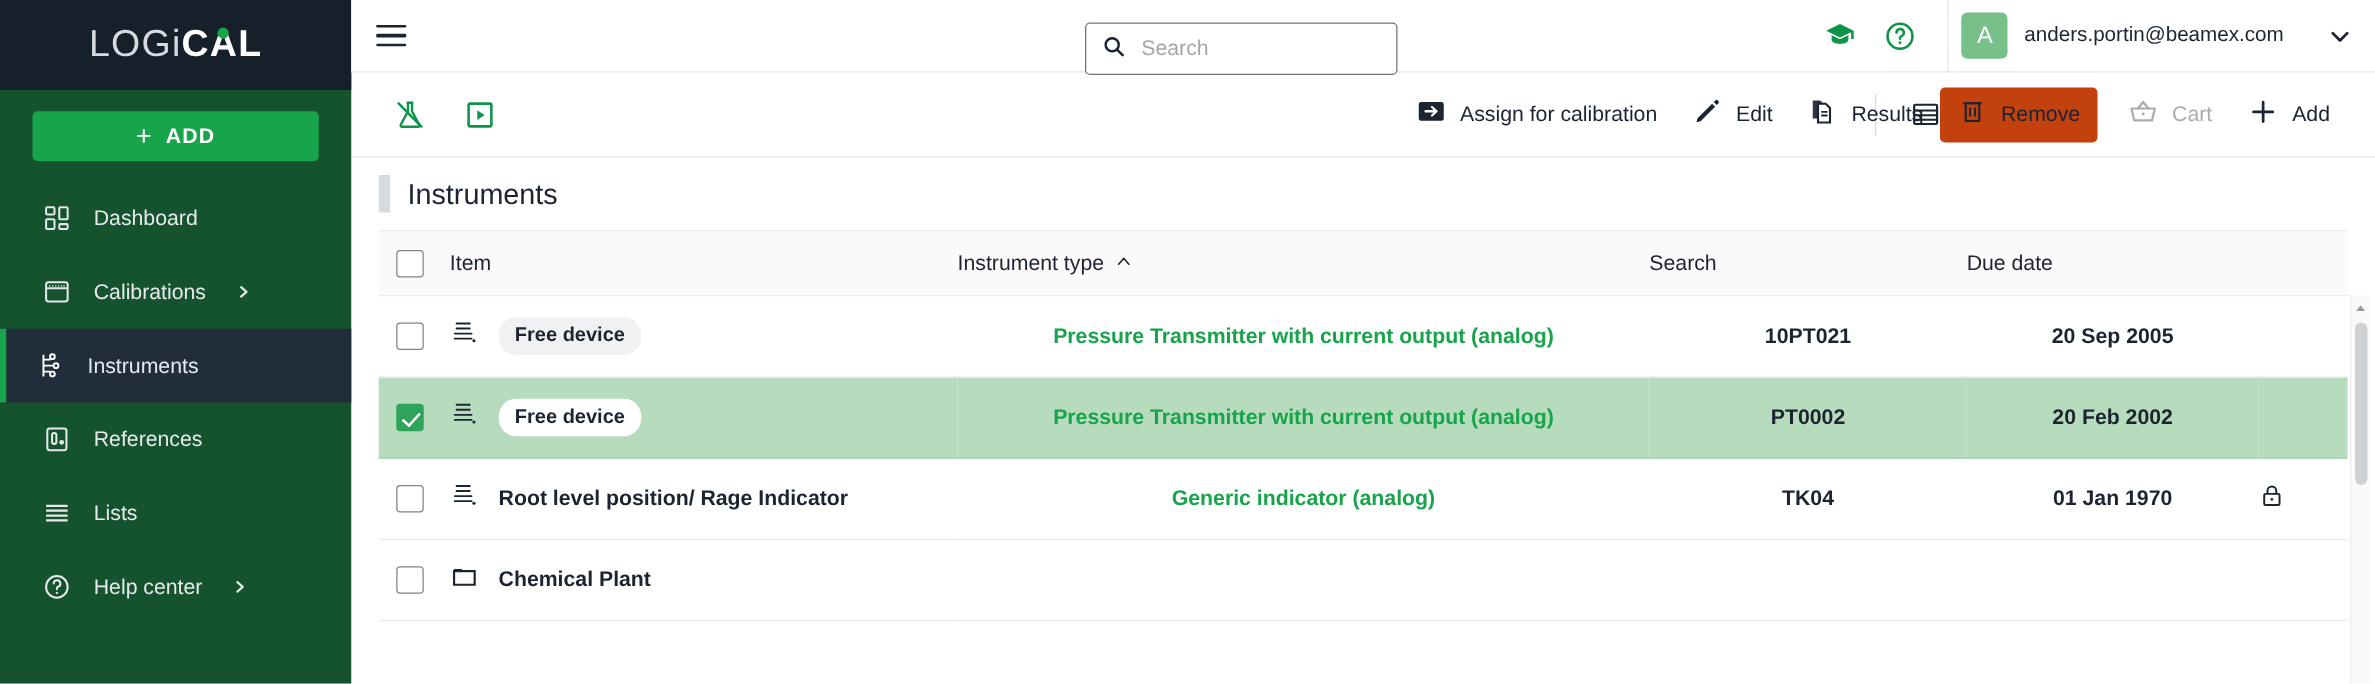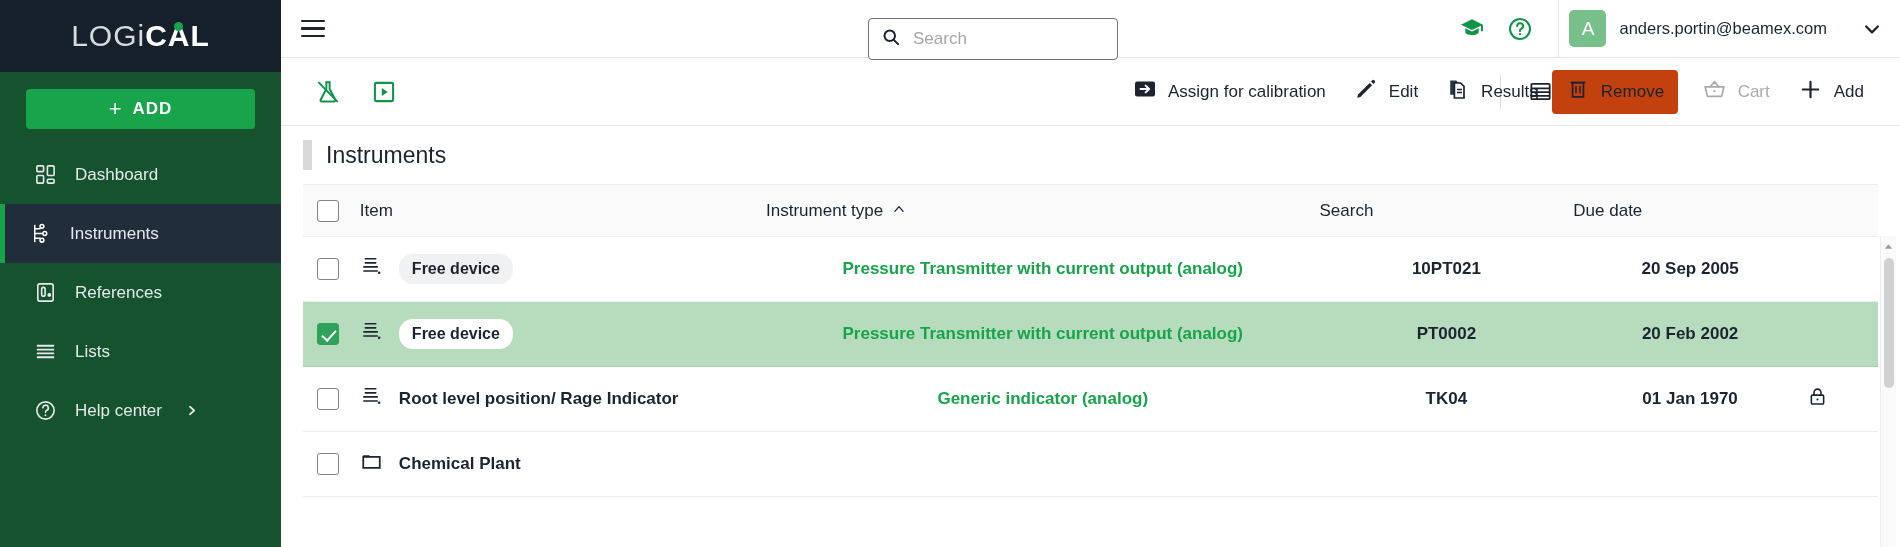--- a/index.html
+++ b/index.html
@@ -176,20 +176,35 @@
           <svg width="23" height="23" viewBox="0 0 24 24" fill="none" stroke="#e6e9ec" stroke-width="1.7">
             <rect x="3" y="3" width="7" height="6" rx="1"></rect>
               <rect x="14" y="3" width="7" height="10" rx="1"></rect>
             <rect x="3" y="13" width="7" height="8" rx="1"></rect>
               <rect x="14" y="17" width="7" height="4" rx="1"></rect>
           </svg>
         </span>
         <span>Dashboard</span>
       </div>
 
+      <div class="nav-item">
+        <span class="nav-ico">
+          <svg width="23" height="23" viewBox="0 0 24 24" fill="none" stroke="#e6e9ec" stroke-width="1.7">
+            <rect x="3" y="4" width="18" height="16" rx="2"></rect>
+              <path d="M3 9h18"></path>
+            <path d="M6 6.4v1.2M8.5 6.4v1.2M11 6.4v1.2M13.5 6.4v1.2M16 6.4v1.2M18 6.4v1.2" stroke-width="1.2"></path>
+          </svg>
+        </span>
+        <span>Calibrations</span>
+        <span class="nav-chevron">
+          <svg width="13" height="13" viewBox="0 0 24 24" fill="none" stroke="#e6e9ec" stroke-width="3.2" stroke-linecap="round" stroke-linejoin="round">
+              <polyline points="9 5 17 12 9 19"></polyline>
+            </svg>
+        </span>
+      </div>
 
       <div class="nav-item active">
         <span class="nav-ico">
           <svg width="23" height="23" viewBox="0 0 24 24" fill="none" stroke="#ffffff" stroke-width="1.6">
             <path d="M6 3v18"></path>
               <path d="M6 7h6M6 12h8M6 17h6"></path>
             <circle cx="13.5" cy="4.5" r="2"></circle>
               <circle cx="16.5" cy="12" r="2"></circle>
               <circle cx="13.5" cy="19" r="2"></circle>
           </svg>

